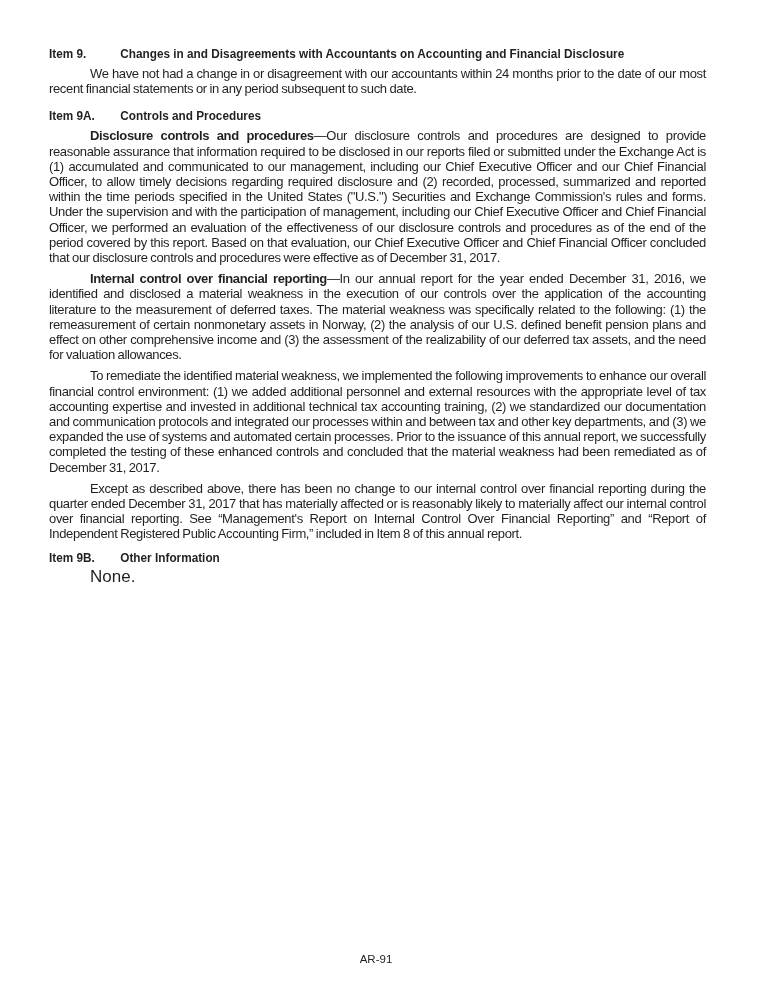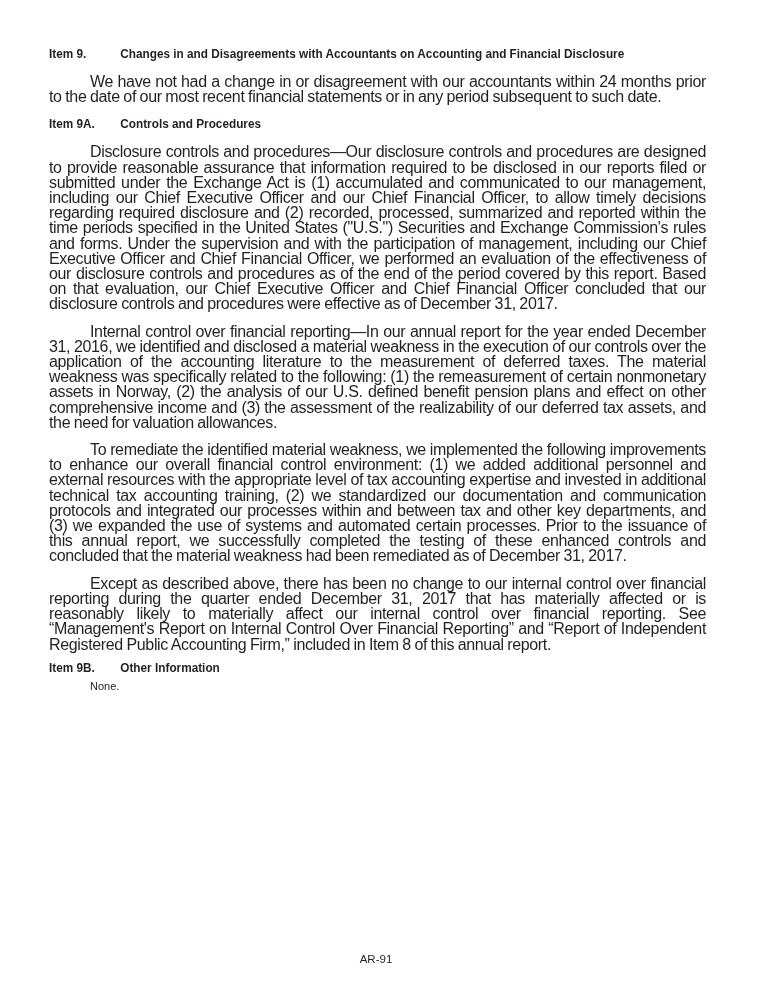--- a/index.html
+++ b/index.html
@@ -29,36 +29,36 @@
       margin: 0 0 3px 0;
       transform: scaleX(0.88);
       transform-origin: left center;
       white-space: nowrap;
     }
     .heading .num {
       width: 81px;
       display: inline-block;
     }
     .para {
-      font-size: 16px;
+      font-size: 13px;
       line-height: 15.2px;
       text-align: justify;
       text-indent: 41px;
-      margin: 12px 0 6px 0;
+      margin: 4px 0 6px 0;
       letter-spacing: -0.35px;
       word-spacing: -0.5px;
     }
     .para b {
-      font-weight: normal;
+      font-weight: bold;
     }
     .section-gap {
       height: 6px;
     }
     .none-text {
-      font-size: 11px;
+      font-size: 17px;
       line-height: 15px;
       margin: 0;
       padding-left: 41px;
     }
     .footer {
       position: absolute;
       top: 953px;
       left: 0;
       width: 752px;
       text-align: center;

